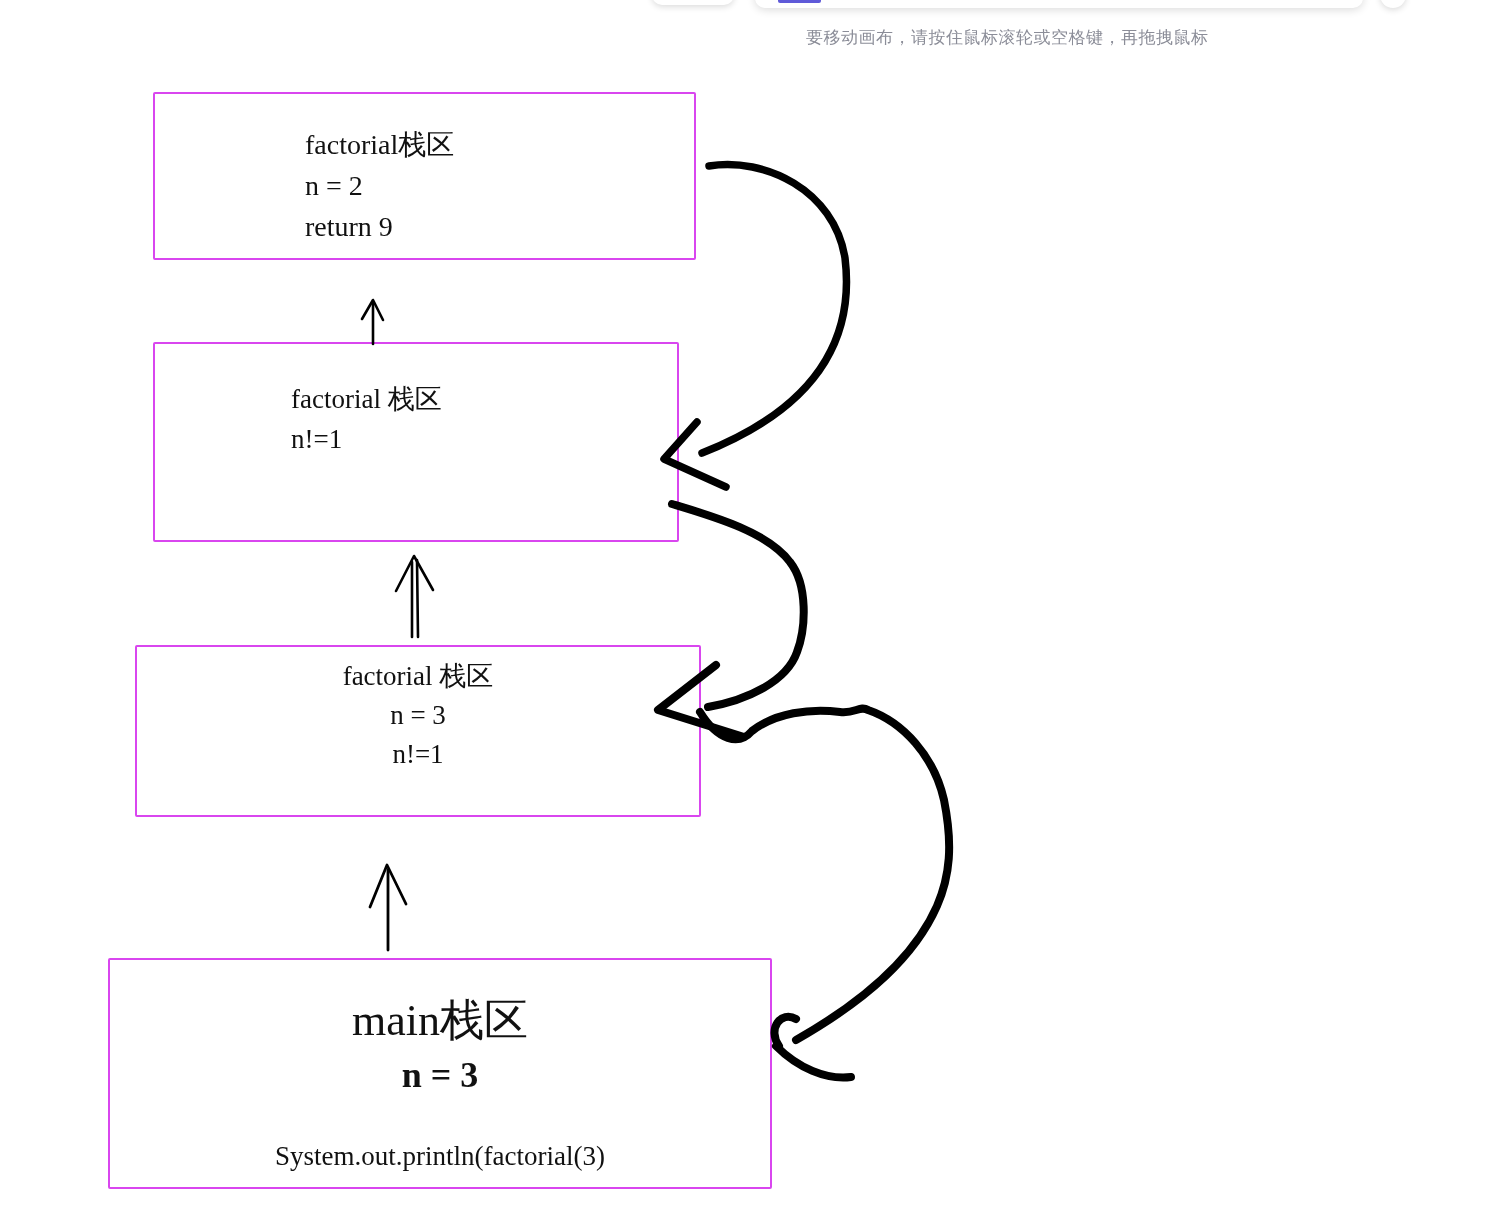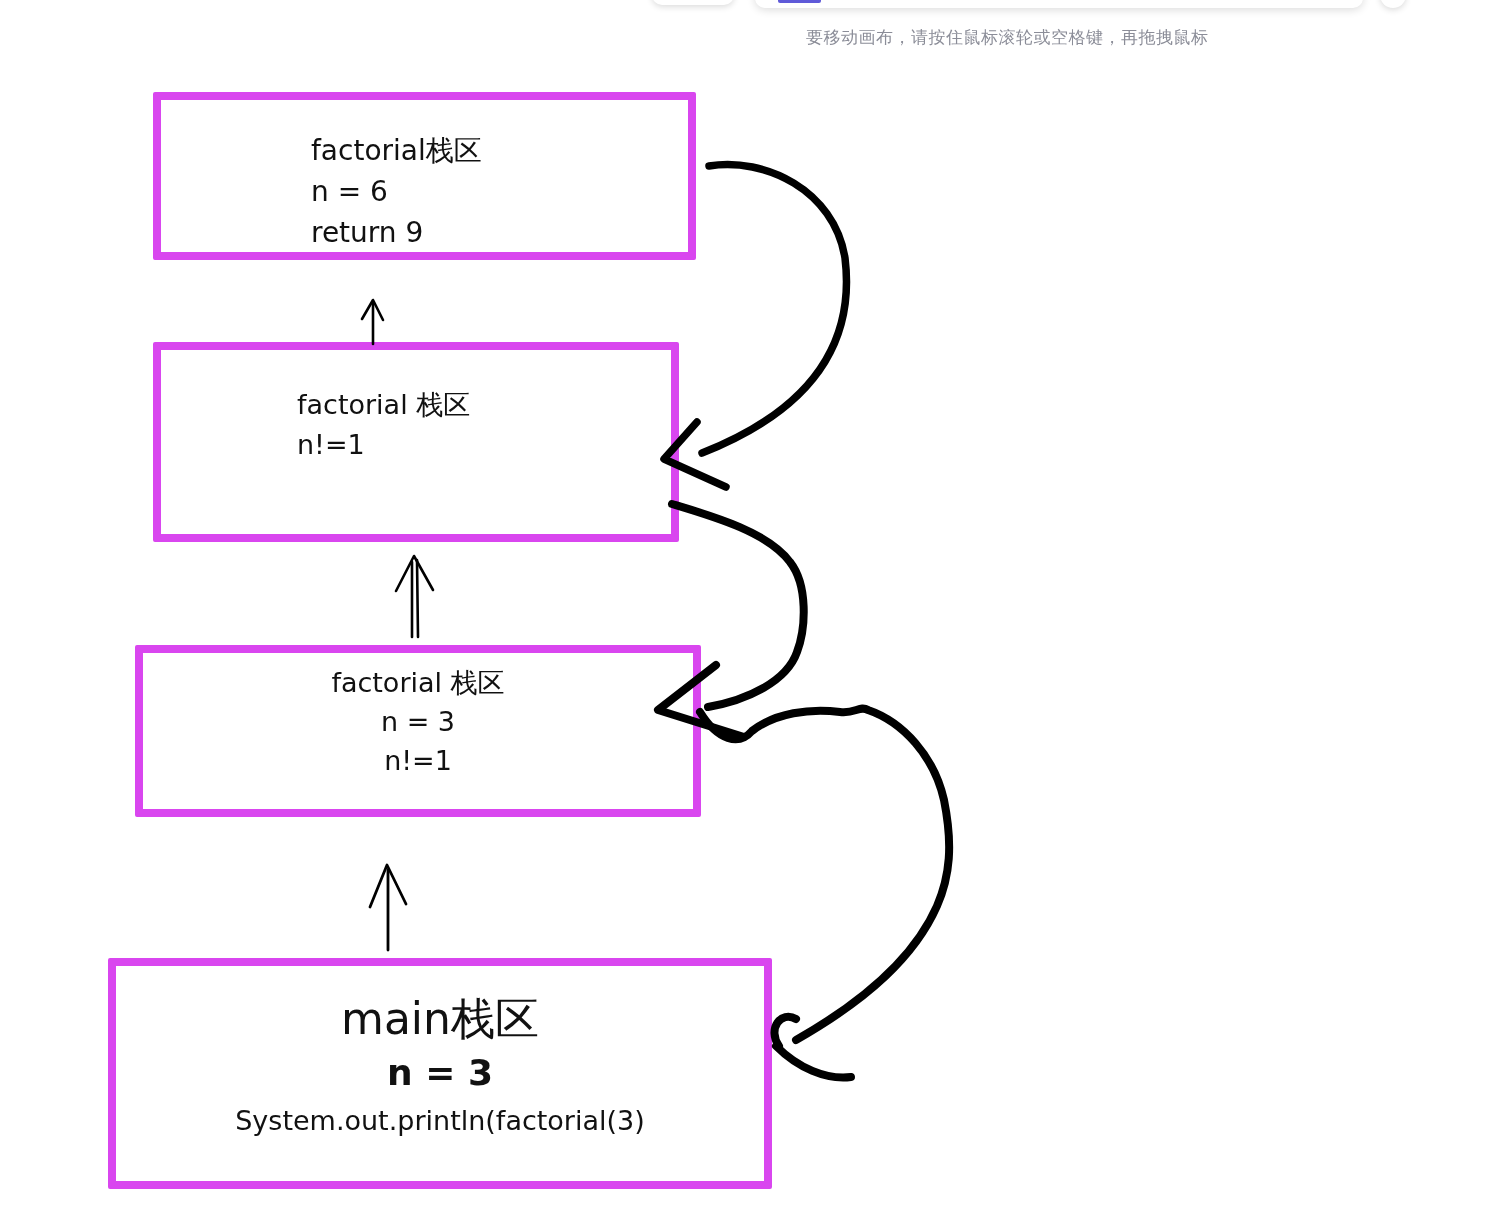--- a/index.html
+++ b/index.html
@@ -53,41 +53,42 @@
     left: 806px; top: 26px;
     font-size: 17px;
     color: #8b8d98;
     letter-spacing: 0.5px;
     white-space: nowrap;
   }
 
   
   .frame {
     position: absolute;
-    border: 8px solid #d946ef;
+    border: 2px solid #d946ef;
     border-radius: 2px;
     background: transparent;
     color: #111111;
     box-sizing: border-box;
+    font-family: Liberation Serif, serif;
   }
   .frame .line { white-space: nowrap; }
 
   .frame-n1 { left: 153px; top: 92px;  width: 543px; height: 168px; padding: 30px 0 0 150px; font-size: 28px; }
   .frame-n1 .line { line-height: 41px; }
 
   .frame-n2 { left: 153px; top: 342px; width: 526px; height: 200px; padding: 35px 0 0 136px; font-size: 27px; }
   .frame-n2 .line { line-height: 40px; }
 
   .frame-n3 { left: 135px; top: 645px; width: 566px; height: 172px; padding: 10px 0 0 0; font-size: 27px; text-align: center; }
   .frame-n3 .line { line-height: 39px; }
 
-  .frame-main { left: 108px; top: 958px; width: 664px; height: 231px; padding: 24px 0 0 0; text-align: center; }
+  .frame-main { left: 108px; top: 958px; width: 664px; height: 231px; padding: 32px 0 0 0; text-align: center; }
   .frame-main .title   { font-size: 44px; line-height: 58px; font-weight: 500; }
   .frame-main .var     { font-size: 36px; line-height: 50px; font-weight: bold; }
-  .frame-main .stmt    { font-size: 27px; line-height: 46px; }
+  .frame-main .stmt    { font-size: 27px; line-height: 46px; margin-top: 33px; }
 
   
   .arrows {
     position: absolute;
     left: 0; top: 0;
     width: 1493px; height: 1228px;
     pointer-events: none;
   }
   .arrows path { pointer-events: stroke; }
 </style>
@@ -97,21 +98,21 @@
 <div class="viewport">
 
   <div class="toolbar-left-fragment"></div>
   <div class="toolbar-fragment"></div>
   <div class="active-tool-indicator"></div>
   <div class="toolbar-right-fragment"></div>
   <div class="canvas-hint">要移动画布，请按住鼠标滚轮或空格键，再拖拽鼠标</div>
 
   <div class="frame frame-n1">
     <div class="line">factorial栈区</div>
-    <div class="line">n = 6</div>
+    <div class="line">n = 2</div>
     <div class="line">return 9</div>
   </div>
 
   <div class="frame frame-n2">
     <div class="line">factorial 栈区</div>
     <div class="line">n!=1</div>
   </div>
 
   <div class="frame frame-n3">
     <div class="line">factorial 栈区</div>

